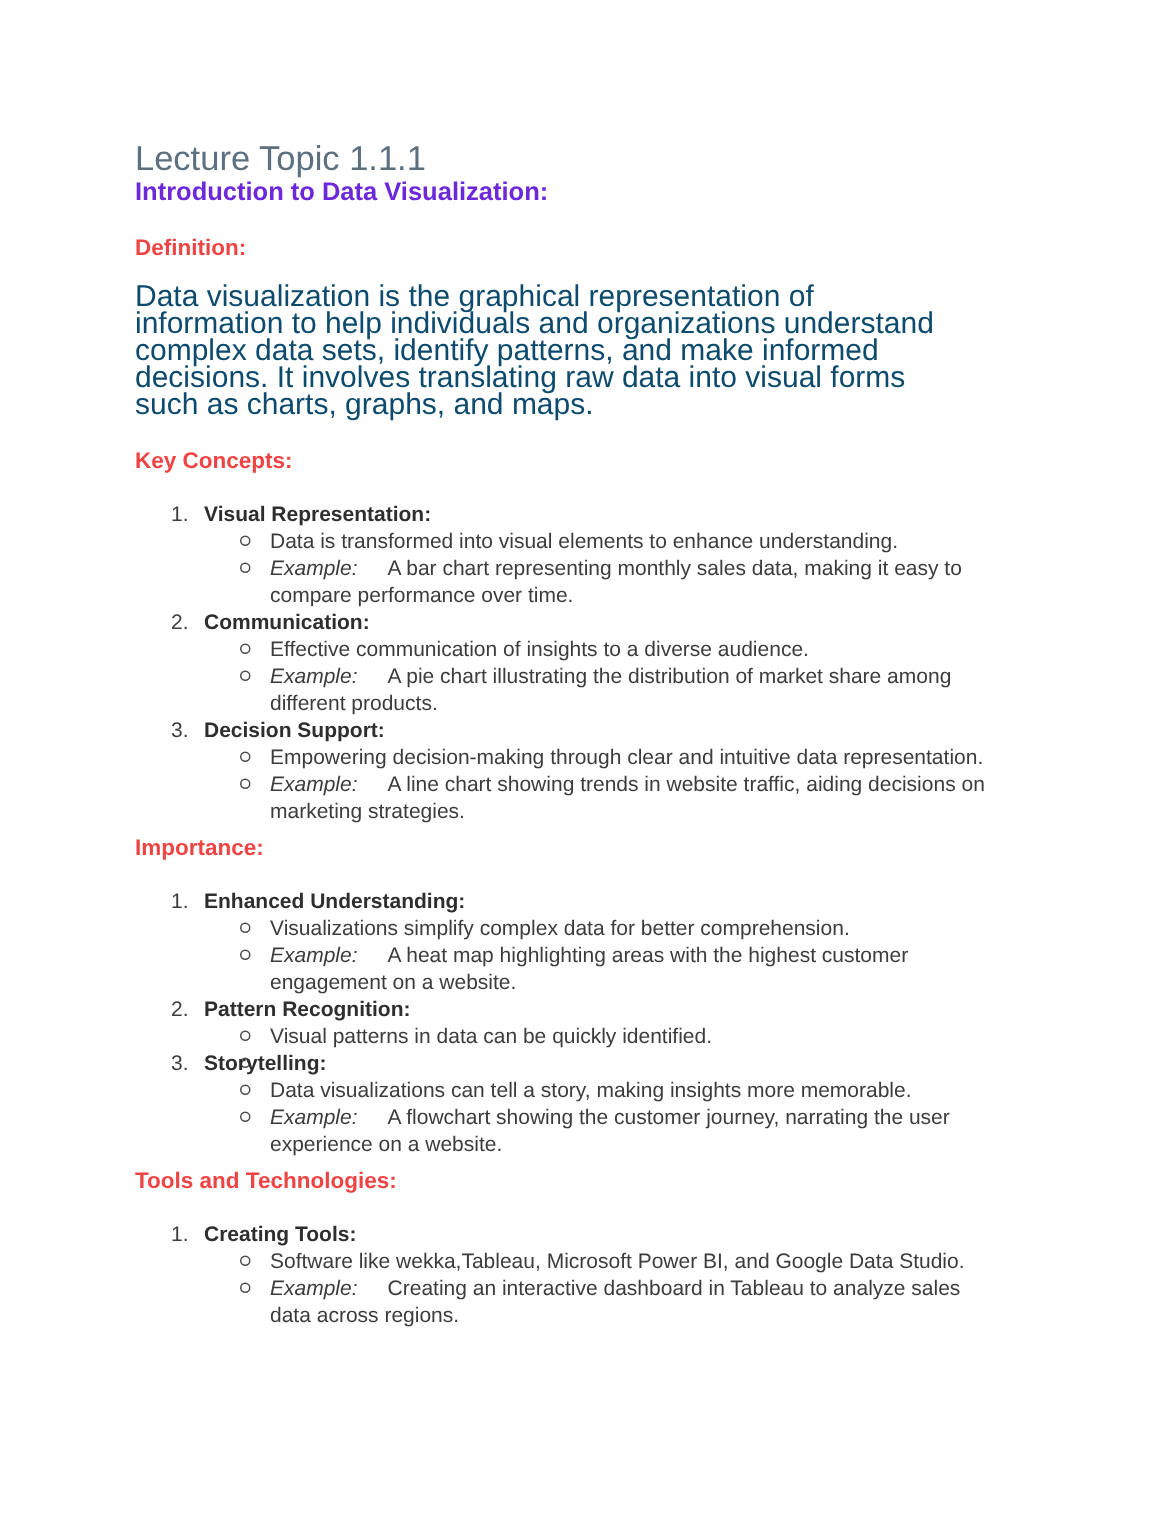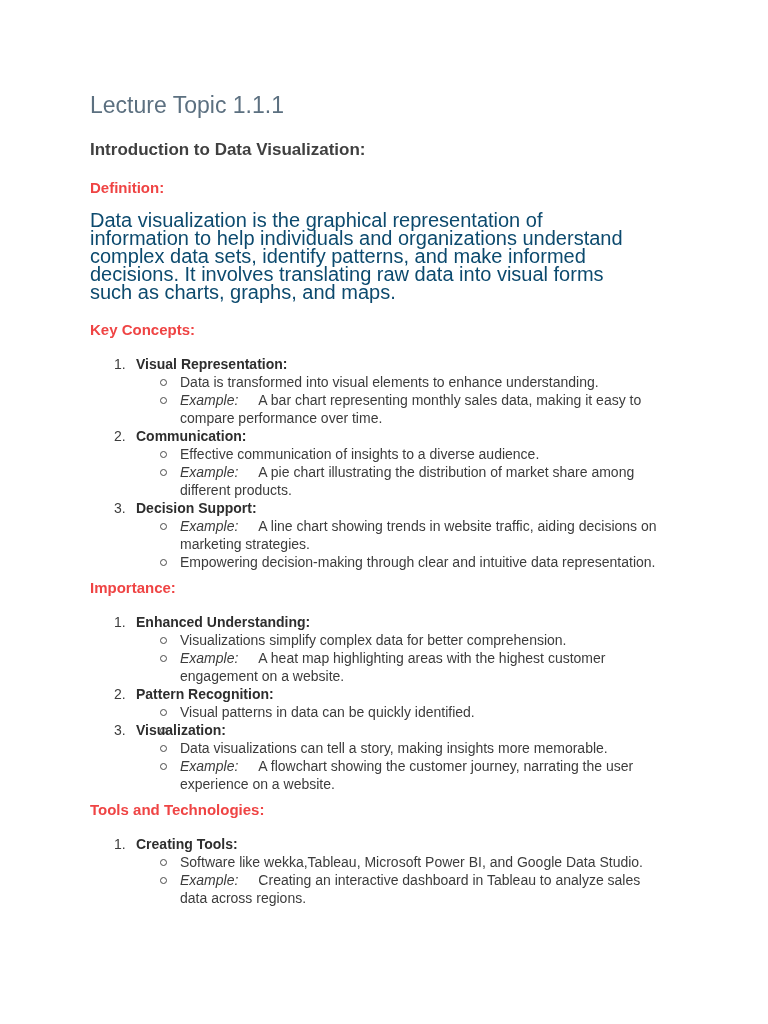--- a/index.html
+++ b/index.html
@@ -16,25 +16,24 @@
     box-sizing: border-box;
     background: #ffffff;
   }
   .doc-title {
     font-size: 23px;
     line-height: 26px;
     font-weight: 400;
     color: #5c7080;
   }
   .h2 {
-    margin-top: 22px;
     font-size: 17px;
     line-height: 20px;
     font-weight: 700;
-    color: #404040;
+    color: #6d28d9;
   }
   .h3 {
     margin-top: 19px;
     font-size: 15px;
     line-height: 17px;
     font-weight: 700;
     color: #ef4444;
   }
   .h3.gap-lg { margin-top: 20px; }
   .h3.gap-sm { margin-top: 8px; }
@@ -102,25 +101,25 @@
       <span class="circle"></span>
       <span class="btext"><i class="exl">Example:</i><span>A pie chart illustrating the distribution of market share among different products.</span></span>
     </div>
 
     <div class="item">
       <span class="num">3.</span>
       <span class="item-title">Decision Support:</span>
     </div>
     <div class="bullet">
       <span class="circle"></span>
-      <span class="btext"><i class="exl">Example:</i><span>A line chart showing trends in website traffic, aiding decisions on marketing strategies.</span></span>
+      <span class="btext">Empowering decision-making through clear and intuitive data representation.</span>
     </div>
     <div class="bullet">
       <span class="circle"></span>
-      <span class="btext">Empowering decision-making through clear and intuitive data representation.</span>
+      <span class="btext"><i class="exl">Example:</i><span>A line chart showing trends in website traffic, aiding decisions on marketing strategies.</span></span>
     </div>
 
   </div>
 
   <div class="h3 gap-sm">Importance:</div>
   <div class="list">
 
     <div class="item">
       <span class="num">1.</span>
       <span class="item-title">Enhanced Understanding:</span>
@@ -141,21 +140,21 @@
     <div class="bullet">
       <span class="circle"></span>
       <span class="btext">Visual patterns in data can be quickly identified.</span>
     </div>
     <div class="bullet">
       <span class="circle"></span>
     </div>
 
     <div class="item">
       <span class="num">3.</span>
-      <span class="item-title">Visualization:</span>
+      <span class="item-title">Storytelling:</span>
     </div>
     <div class="bullet">
       <span class="circle"></span>
       <span class="btext">Data visualizations can tell a story, making insights more memorable.</span>
     </div>
     <div class="bullet">
       <span class="circle"></span>
       <span class="btext"><i class="exl">Example:</i><span>A flowchart showing the customer journey, narrating the user experience on a website.</span></span>
     </div>
 

